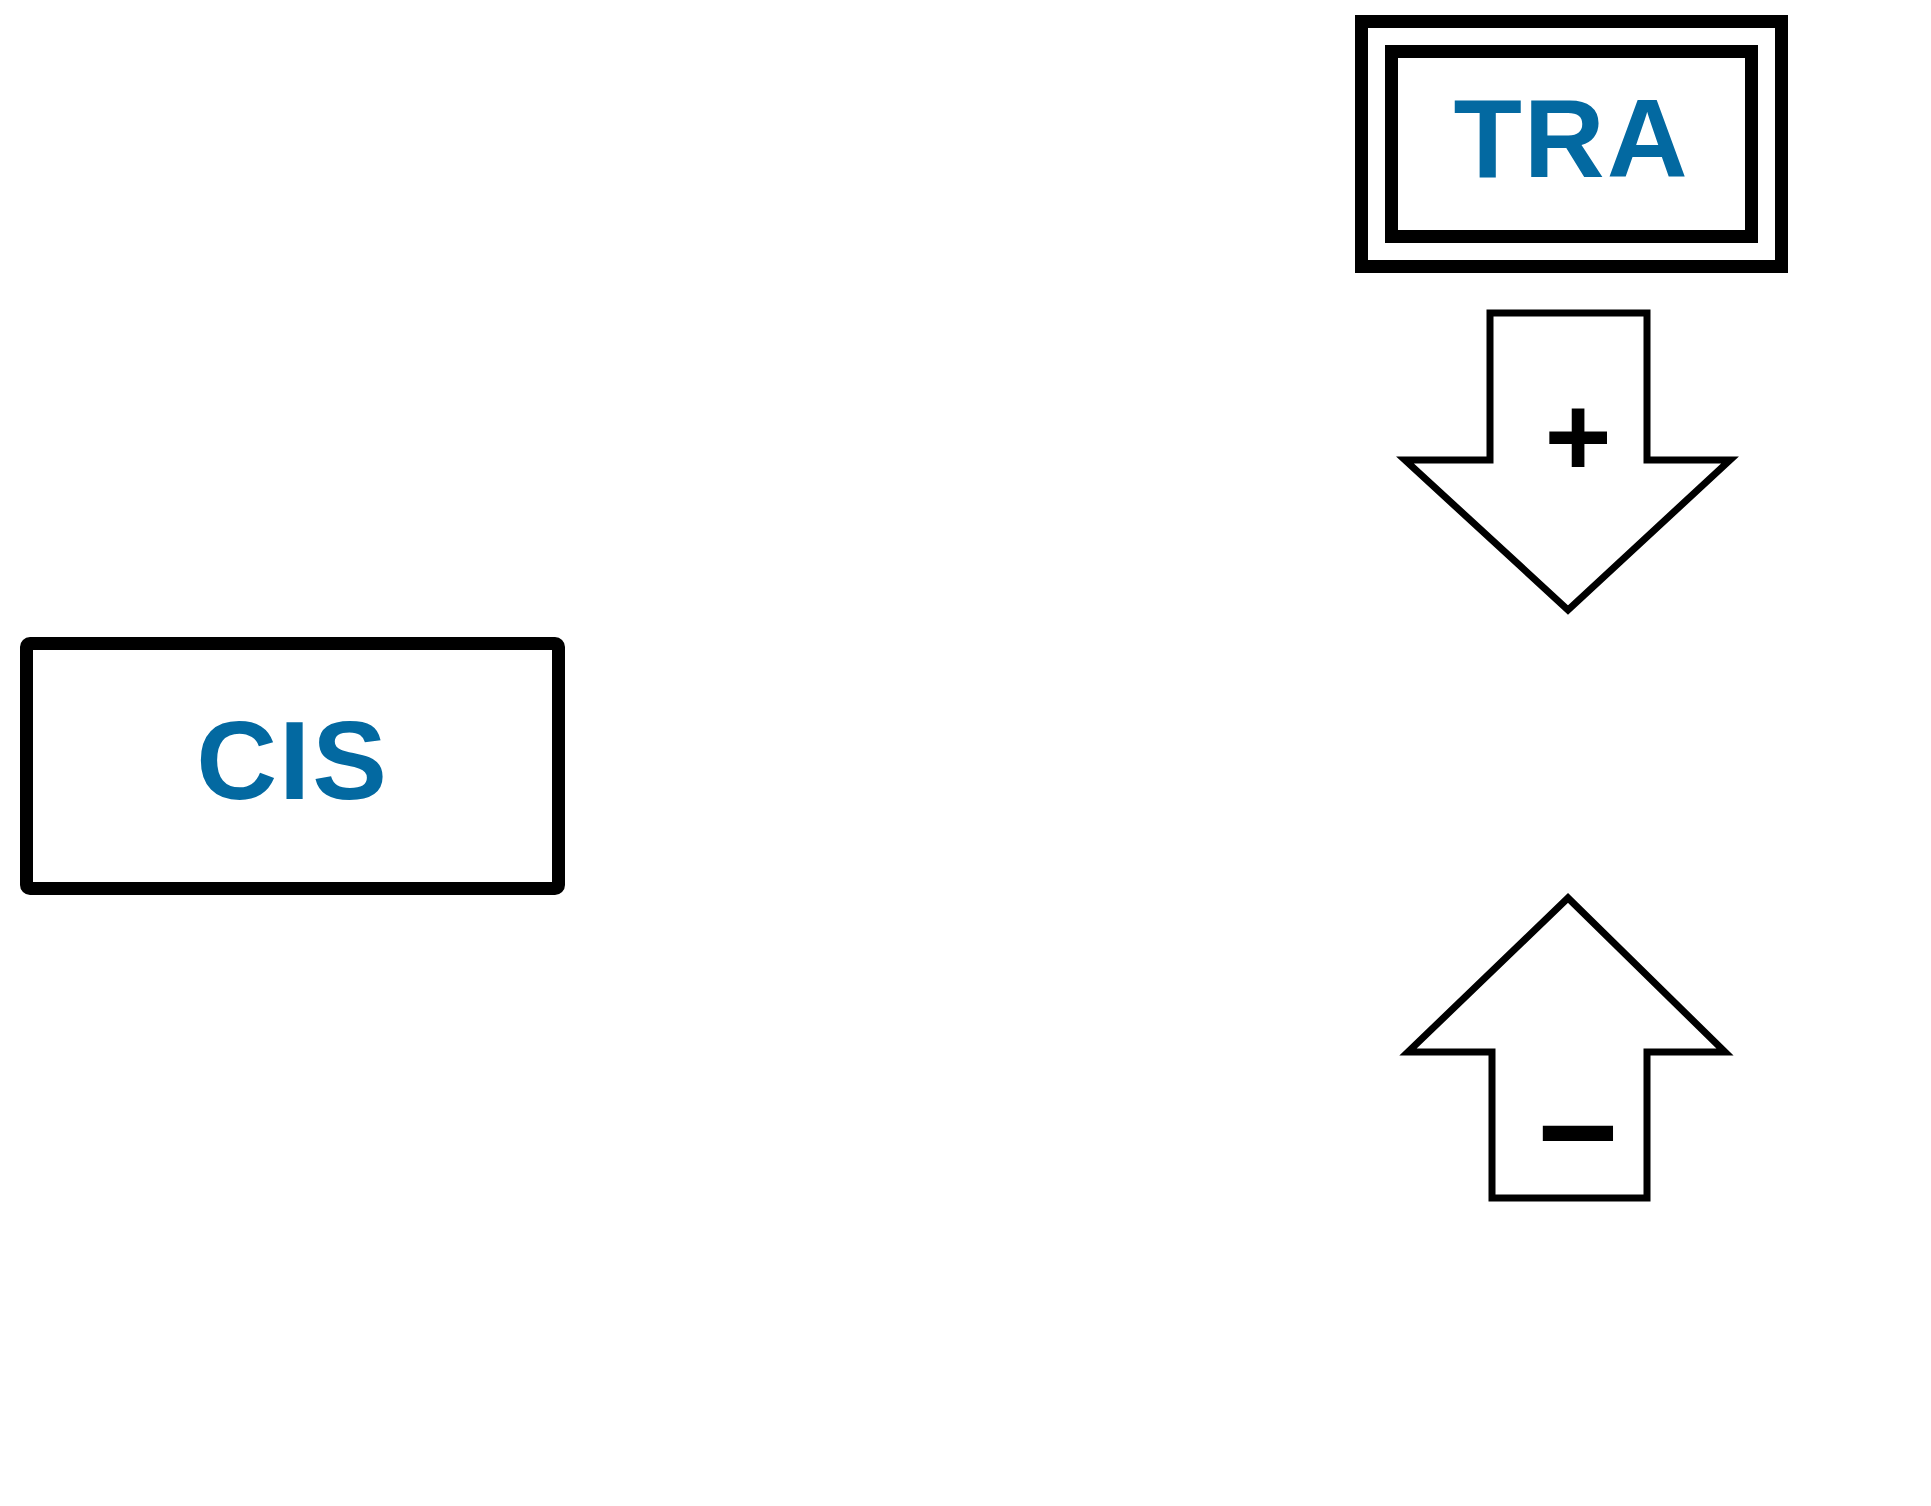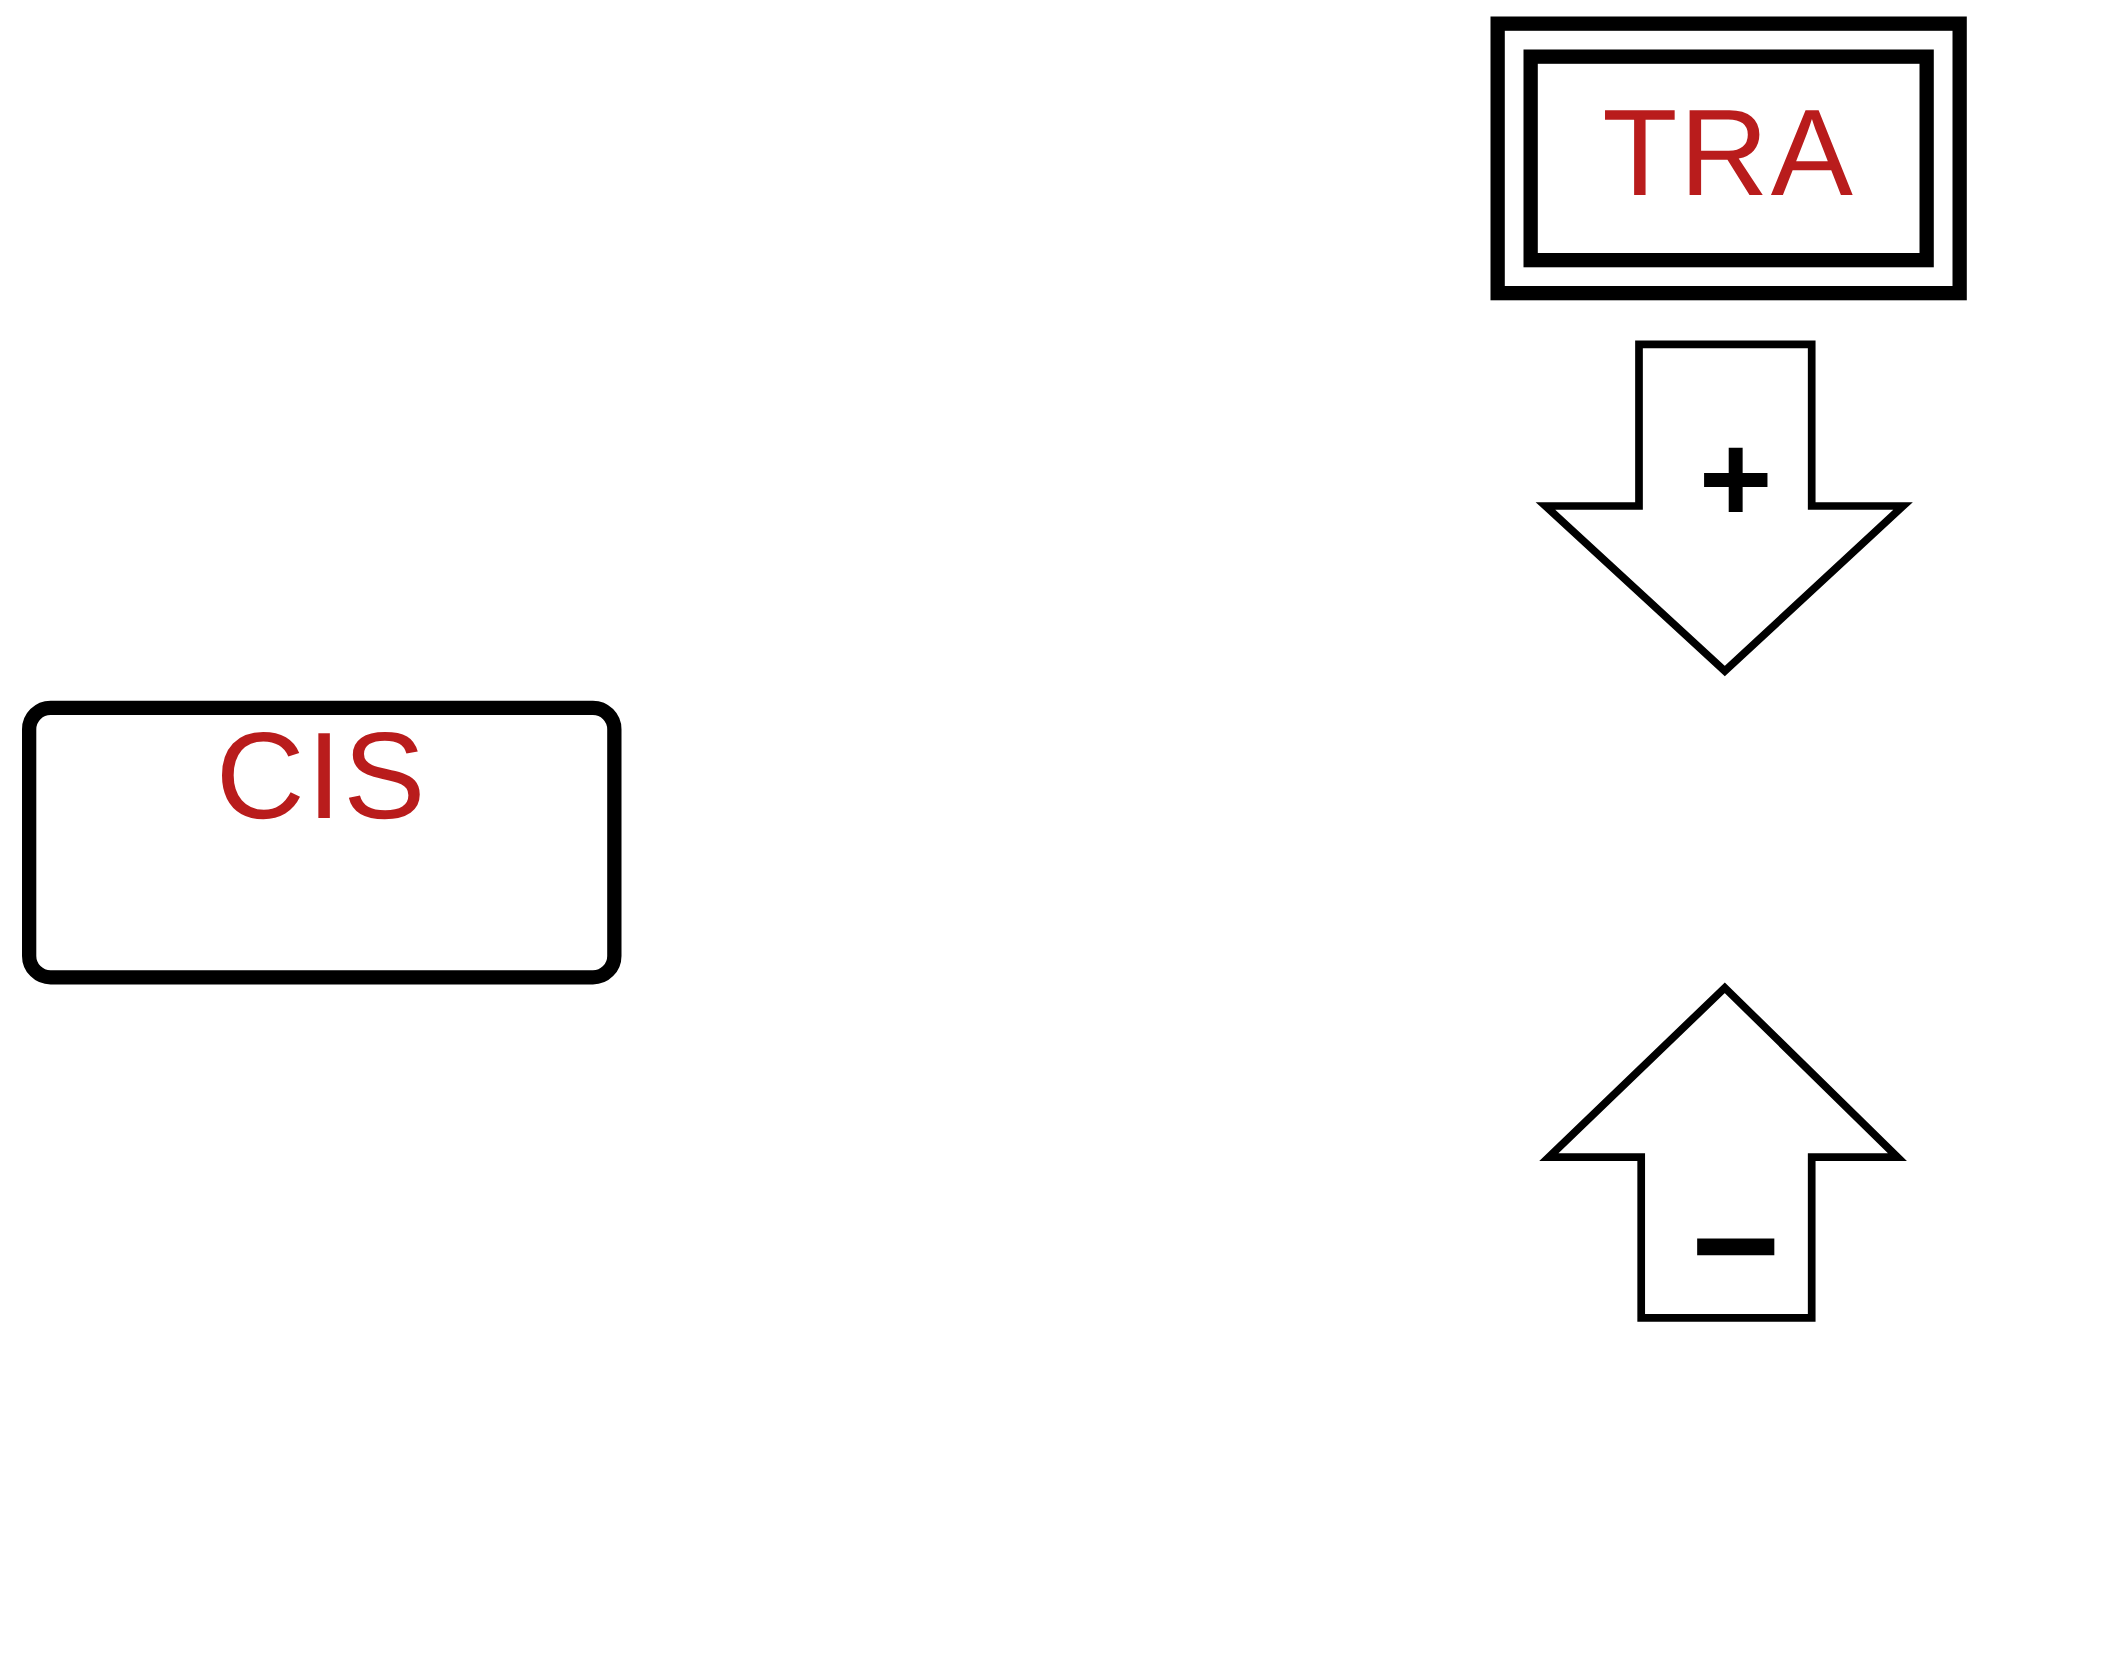--- a/index.html
+++ b/index.html
@@ -19,23 +19,24 @@
     position: absolute;
     left: 0;
     top: 0;
     width: 1931px;
     height: 1506px;
   }
   .rbox {
     position: absolute;
     box-sizing: border-box;
     border: 13px solid #000000;
-    border-radius: 26px;
+    border-radius: 10px;
     background: #ffffff;
     display: flex;
+    align-items: center;
     justify-content: center;
   }
   .rbox.cis { left: 20px;   top: 637px; width: 545px; height: 258px; }
   .rbox.cgs { left: 1235px; top: 628px; width: 659px; height: 252px; }
   .dbox {
     position: absolute;
     box-sizing: border-box;
     border: 13px solid #000000;
     background: #ffffff;
     padding: 17px;
@@ -45,25 +46,25 @@
   .dbox-inner {
     box-sizing: border-box;
     width: 100%;
     height: 100%;
     border: 13px solid #000000;
     display: flex;
     align-items: center;
     justify-content: center;
   }
   .label {
-    font-weight: 400;
+    font-weight: 700;
     font-size: 112px;
     line-height: 1;
     letter-spacing: 2px;
-    color: #b91c1c;
+    color: #0369a1;
     white-space: nowrap;
     padding-bottom: 10px; 
   }
   .sign {
     position: absolute;
     transform: translate(-50%, -50%);
     font-weight: 700;
     line-height: 1;
     color: #000000;
     white-space: nowrap;

